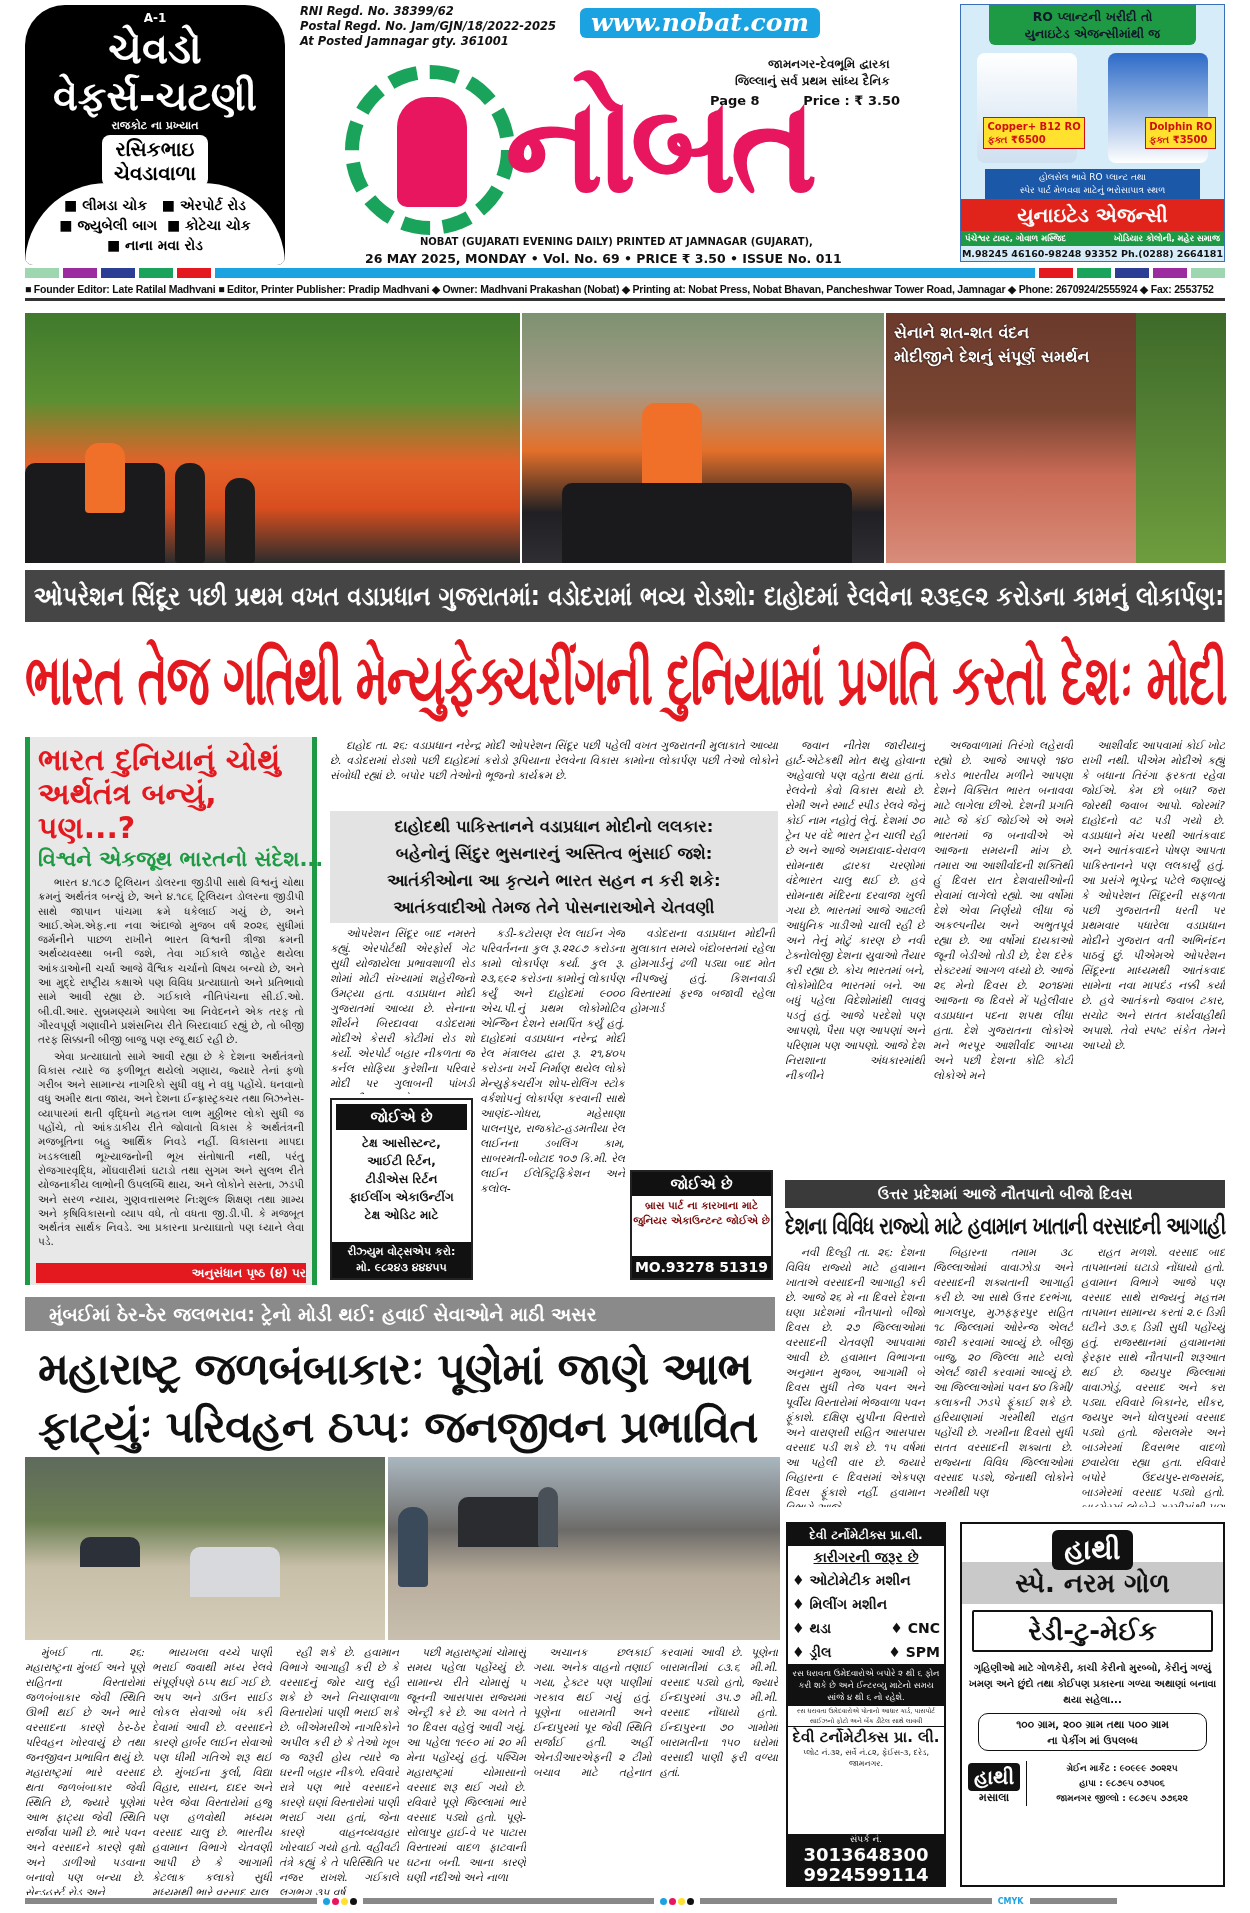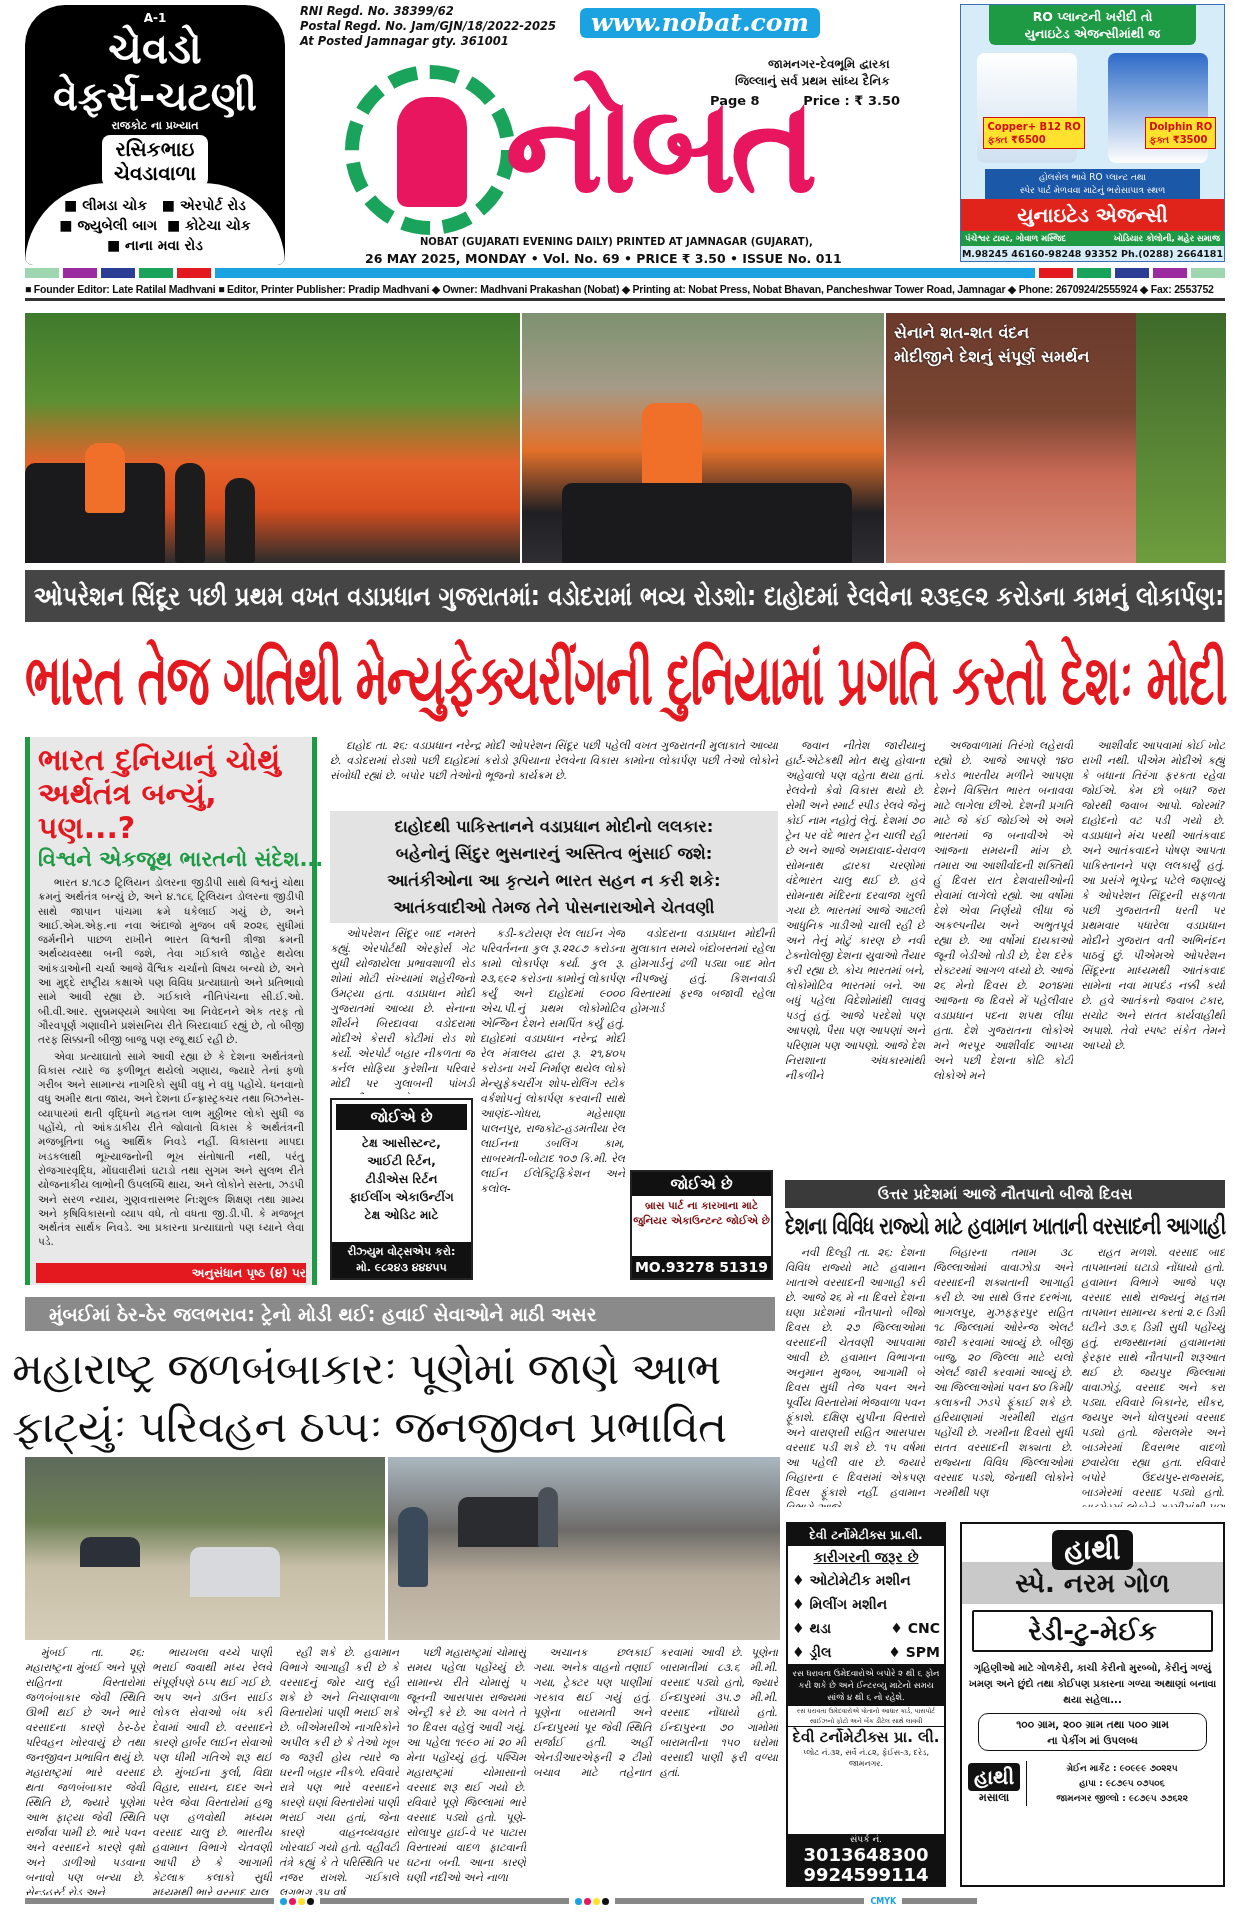--- a/index.html
+++ b/index.html
@@ -16,21 +16,21 @@
 #reg{left:300px;top:4px;font-family:"DejaVu Sans",sans-serif;font-style:italic;font-weight:bold;font-size:11.5px;line-height:15px;color:#111}
 #web{left:580px;top:8px;width:240px;height:30px;background:#1aa3e0;border-radius:6px;color:#fff;font-family:"DejaVu Serif",serif;font-style:italic;font-weight:bold;font-size:25px;text-align:center;line-height:30px}
 #logo-emblem{left:345px;top:65px;width:170px;height:170px;border-radius:50%;border:14px dashed #1aa35a}
 #logo-emblem .fig{position:absolute;left:38px;top:18px;width:70px;height:110px;background:#e8155f;border-radius:30px 30px 10px 10px}
 #logo-text{left:505px;top:70px;width:390px;height:150px;color:#e8155f;font-size:132px;font-weight:bold;letter-spacing:-6px;line-height:150px}
 #tagline{left:735px;top:56px;font-size:12px;font-weight:bold;text-align:right;line-height:17px}
 #pageinfo{left:710px;top:93px;width:190px;font-size:13px;font-weight:bold;display:flex;justify-content:space-between}
 #printed{left:420px;top:236px;font-size:10px;font-weight:bold}
 #dateline{left:365px;top:251px;font-size:12.5px;font-weight:bold}
 #ad-right{left:960px;top:4px;width:265px;height:258px;background:#d6ecf8;border:1px solid #3a70b8;overflow:hidden}
-#ad-right .top{margin:0 28px;background:#1f9a44;color:#ffffff;text-align:center;font-size:12.5px;font-weight:bold;line-height:17px;padding:3px 0;border-radius:0 0 6px 6px}
+#ad-right .top{margin:0 28px;background:#1f9a44;color:#0f172a;text-align:center;font-size:12.5px;font-weight:bold;line-height:17px;padding:3px 0;border-radius:0 0 6px 6px}
 #ad-right .prods{display:flex;justify-content:space-around;margin-top:8px;height:110px}
 #ad-right .prod{width:100px;height:110px;background:linear-gradient(#fff,#cfe0f0);border-radius:8px;position:relative}
 #ad-right .prod.blue{background:linear-gradient(#2d6bc8,#fff)}
 #ad-right .price{position:absolute;right:-8px;bottom:14px;background:#ffe12e;color:#d01010;font-size:10px;font-weight:bold;padding:2px 3px;line-height:13px;border:1px solid #d01010}
 #ad-right .mid{margin:6px 24px 0;background:#1c58a8;color:#fff;font-size:9px;text-align:center;line-height:13px;padding:2px}
 #ad-right .name{background:#e1241b;color:#fff;text-align:center;font-size:20px;font-weight:bold;line-height:32px}
 #ad-right .addr{display:flex;justify-content:space-between;background:#1f9a44;color:#fff;font-size:8.5px;font-weight:bold;padding:2px 4px}
 #ad-right .phone{text-align:center;font-size:9.5px;font-weight:bold;padding-top:2px}
 #strip-colors{left:25px;top:268px;width:1200px;height:10px;display:flex;gap:4px}
 #strip-colors span{height:10px}
@@ -66,21 +66,21 @@
 #job1 .f{background:#111;color:#fff;font-size:11px;font-weight:bold;line-height:16px;padding:2px 0;position:absolute;bottom:0;left:0;right:0}
 #job2{left:630px;top:1170px;width:143px;height:110px;border:2px solid #222;text-align:center}
 #job2 .t{background:#111;color:#fff;font-size:15px;font-weight:bold;line-height:24px}
 #job2 .b{font-size:10.5px;font-weight:bold;line-height:15px;color:#7b0a0a;padding:2px 0}
 #job2 .f{background:#111;color:#fff;font-size:14px;font-weight:bold;line-height:22px;position:absolute;bottom:0;left:0;right:0}
 
 #wkicker{left:785px;top:1180px;width:440px;height:28px;background:#3a3a3a;color:#fff;text-align:center;font-size:15px;font-weight:bold;line-height:28px}
 #whead{left:785px;top:1210px;width:440px;font-size:24px;font-weight:bold;line-height:32px;white-space:nowrap;letter-spacing:-1px;overflow:hidden}
 
 #mkicker{left:25px;top:1297px;width:750px;height:34px;background:#8a8a8a;color:#fff;font-size:19px;font-weight:bold;line-height:34px;padding-left:24px;white-space:nowrap;overflow:hidden}
-#mhead{left:12px;top:1340px;width:750px;font-size:44px;font-weight:normal;line-height:58px;letter-spacing:-1px;white-space:nowrap}
+#mhead{left:38px;top:1340px;width:750px;font-size:44px;font-weight:bold;line-height:58px;letter-spacing:-1px;white-space:nowrap}
 #fp1{left:25px;top:1457px;width:360px;height:183px;background:linear-gradient(180deg,#5e6a5c 0%,#6b7f52 35%,#c8bfa9 60%,#d6cdb8 100%)}
 #fp2{left:388px;top:1457px;width:392px;height:183px;background:linear-gradient(180deg,#aab7c0 0%,#6d6b68 40%,#b8ad9c 65%,#c9bfae 100%)}
 
 #devi{left:786px;top:1522px;width:160px;height:365px;border:2px solid #111;text-align:center}
 #devi .hd{background:#111;color:#fff;font-size:12px;font-weight:bold;line-height:22px}
 #devi .hr{font-size:14px;font-weight:bold;text-decoration:underline;line-height:22px}
 #devi .it{font-size:14px;font-weight:bold;line-height:24px;text-align:left;padding-left:4px}
 #devi .two{display:flex;justify-content:space-between;padding:0 4px;font-size:14px;font-weight:bold;line-height:24px}
 #devi .note{background:#111;color:#fff;font-size:8.5px;line-height:12px;padding:3px 2px}
 #devi .note2{font-size:6.5px;line-height:10px;border-bottom:1px solid #111}
@@ -91,21 +91,21 @@
 #hathi{left:960px;top:1522px;width:265px;height:365px;border:2px solid #111;text-align:center;overflow:hidden}
 #hathi .logo{display:inline-block;background:#111;color:#fff;font-size:28px;font-weight:bold;padding:0 12px;border-radius:6px;margin-top:6px;line-height:40px}
 #hathi .band{background:#c9c9c9;font-size:26px;font-weight:bold;line-height:42px;margin:-8px 0 0}
 #hathi .rtm{font-size:26px;font-weight:bold;border:2px solid #111;border-radius:2px;margin:6px 10px;line-height:38px}
 #hathi .desc{font-size:10px;font-weight:bold;line-height:16px;padding:2px 6px}
 #hathi .pack{font-size:10.5px;font-weight:bold;line-height:16px;border:1.5px solid #111;border-radius:10px;margin:3px 16px;padding:2px}
 #hathi .foot{display:flex;align-items:center;margin-top:10px;padding:0 6px}
 #hathi .flogo{background:#111;color:#fff;font-size:20px;font-weight:bold;line-height:28px;padding:0 6px;border-radius:4px}
 #hathi .contacts{flex:1;text-align:center;font-size:9px;font-weight:bold;line-height:15px;border-left:1px solid #111;margin-left:6px}
 
-#bstrip{left:25px;top:1897px;width:952px;height:8px;display:flex;gap:6px;align-items:center}
+#bstrip{left:25px;top:1897px;width:1092px;height:8px;display:flex;gap:6px;align-items:center}
 #bstrip .bar{flex:1;height:6px;background:#888}
 #bstrip .dots{display:flex;gap:2px}
 #bstrip .dots i{display:block;width:7px;height:7px;border-radius:50%}
 </style>
 </head>
 <body>
 
 <div id="ad-left" class="abs">
   <div class="brand-top">A-1</div>
   <div class="l1">ચેવડો</div>

